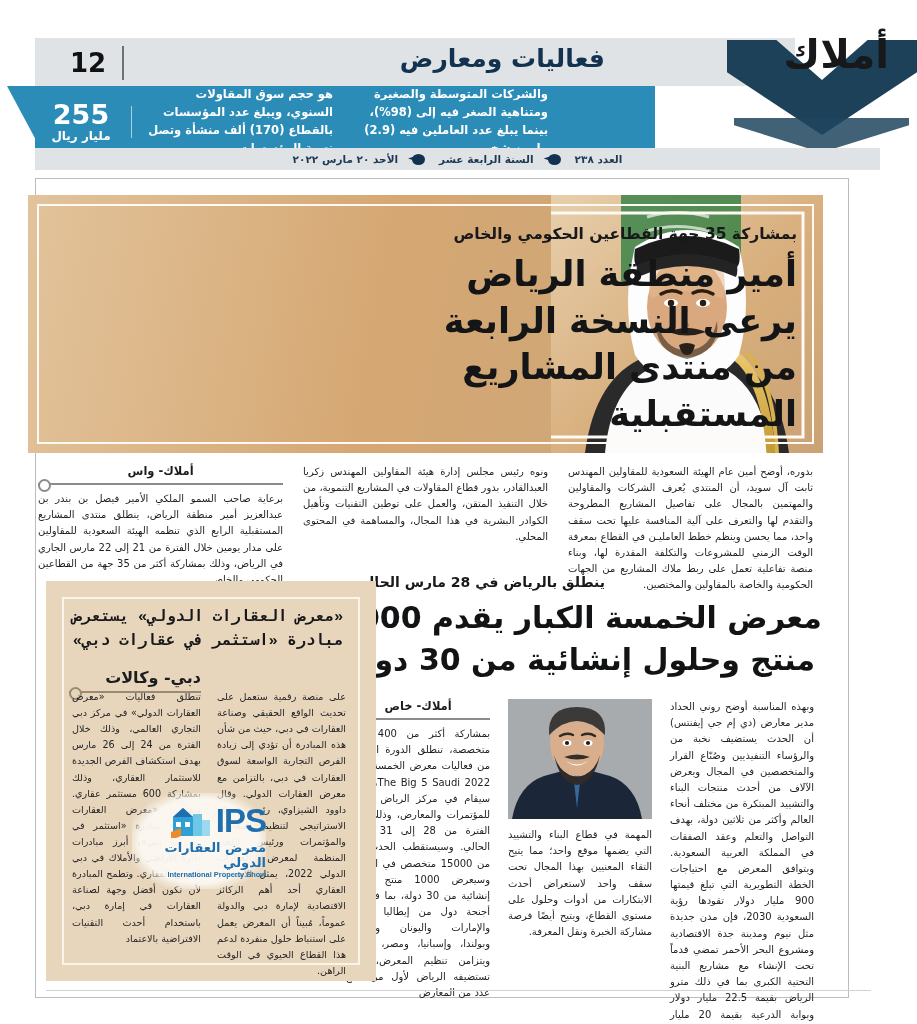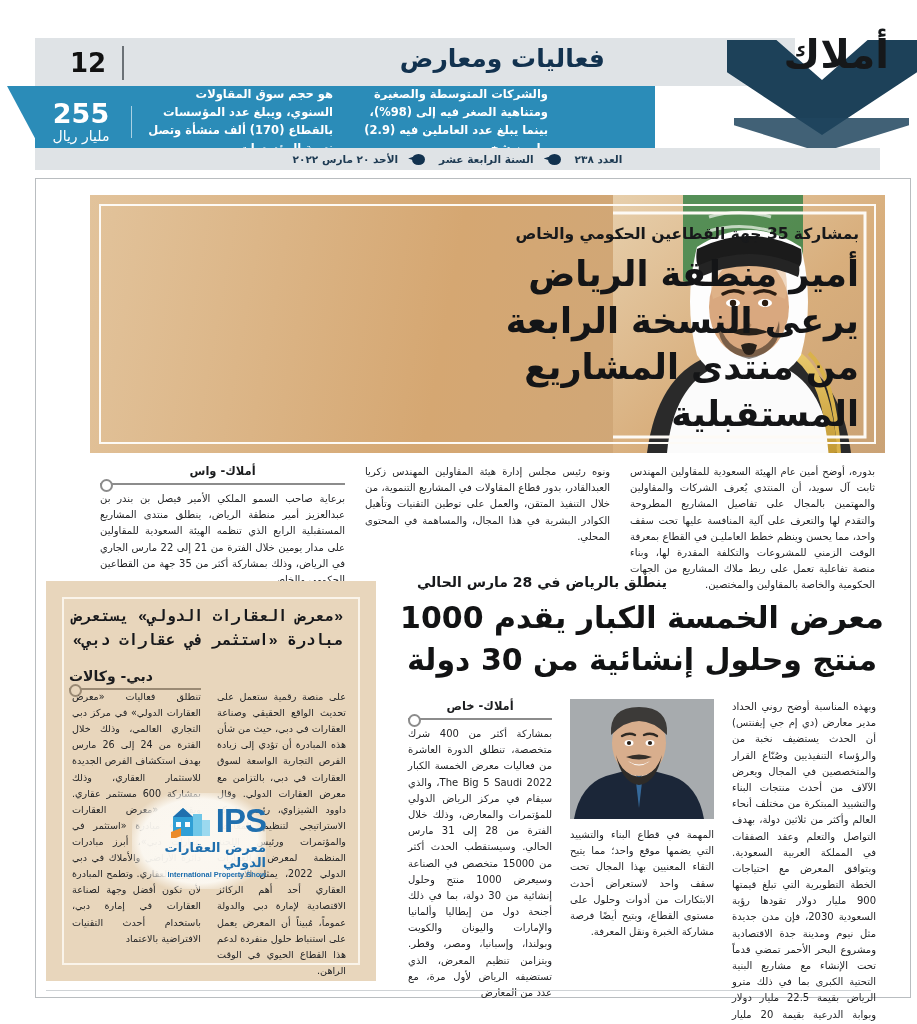--- a/index.html
+++ b/index.html
@@ -54,21 +54,21 @@
     display:flex; align-items:center; flex-direction: row-reverse;
   }
   .statsbar:after {
     content:""; position:absolute; left:-28px; top:0; width:30px; height:56px;
     background:#2b8cb8; clip-path: polygon(0% 0%, 100% 0%, 100% 100%);
   }
   .stat-num {
     padding: 0 16px 0 12px; text-align:center; min-width:96px;
   }
   .stat-num .big { font-size: 27px; font-weight:700; line-height: 1.05; direction: ltr; }
-  .stat-num .sm { font-size: 14px; font-weight:400; }
+  .stat-num .sm { font-size: 12px; font-weight:700; }
   .stat-sep { width:1px; height:32px; background:rgba(255,255,255,.6); }
   .stat-txt {
     font-size: 11.5px; line-height: 1.55; font-weight: 700; padding: 0 14px; text-align: right;
     max-width: 215px;
   }
 
   
   .datebar {
     position: absolute; left: 35px; top: 148px; width: 845px; height: 22px;
     background: #dfe3e6;
@@ -80,21 +80,21 @@
     width: 13px; height: 11px; background:#12324f; border-radius: 50%;
     position: relative;
   }
   .dot:after {
     content:""; position:absolute; left:-4px; top:3px; width:6px; height:4px;
     background:#12324f; clip-path: polygon(0% 50%, 100% 0%, 100% 100%);
   }
 
   
   .frame {
-    position: absolute; left: 35px; top: 178px; width: 876px; height: 820px;
+    position: absolute; left: 35px; top: 178px; width: 814px; height: 820px;
     border: 1px solid #b9bdc0; background:#fff;
   }
 
   
   .hero {
     position: absolute; right: 25px; top: 16px; width: 795px; height: 258px;
     background: linear-gradient(100deg, #e2c39b 0%, #d5a772 45%, #c9a77e 100%);
     padding: 3px;
   }
   .hero-inner { position:absolute; inset:9px; border:2px solid #fdfaf5; }
@@ -156,21 +156,21 @@
     padding: 9px;
   }
   .side-inner {
     position:absolute; inset: 16px; border: 2px solid #faf4ea;
   }
   .side-head {
     position:absolute; right: 24px; top: 24px; width: 288px;
     font-size: 15.5px; font-weight:700; color:#16171a; line-height:1.55; text-align:center;font-family:Liberation Mono, monospace;
   }
   .side-byline-wrap { position:absolute; right: 175px; top: 87px; width: 132px; }
-  .side-byline { font-size: 14px; font-weight:700; color:#1b1c1e; text-align:left; }
+  .side-byline { font-size: 16px; font-weight:700; color:#1b1c1e; text-align:right; }
   .side-rule { position:relative; height:2px; background:#9a8a74; margin-top:4px; }
   .side-rule:after {
     content:""; position:absolute; left:0; top:-4px; width:9px; height:9px;
     border:2px solid #9a8a74; border-radius:50%; background:#e8d6bc;
   }
   .side-cols {
     position:absolute; right: 22px; top: 108px; width: 290px; height: 260px;
     display:flex; flex-direction: row;
   }
   .sdcol { width: 50%; padding: 0 8px; }

